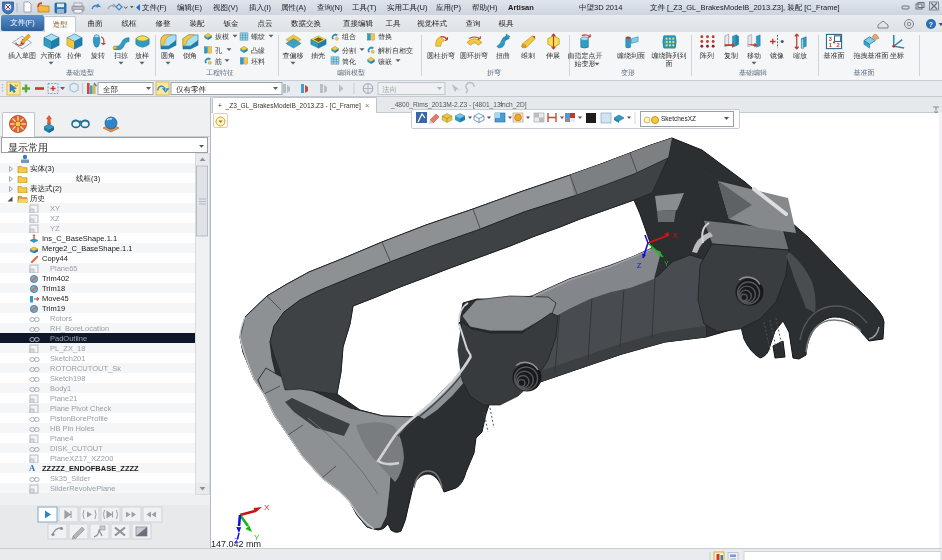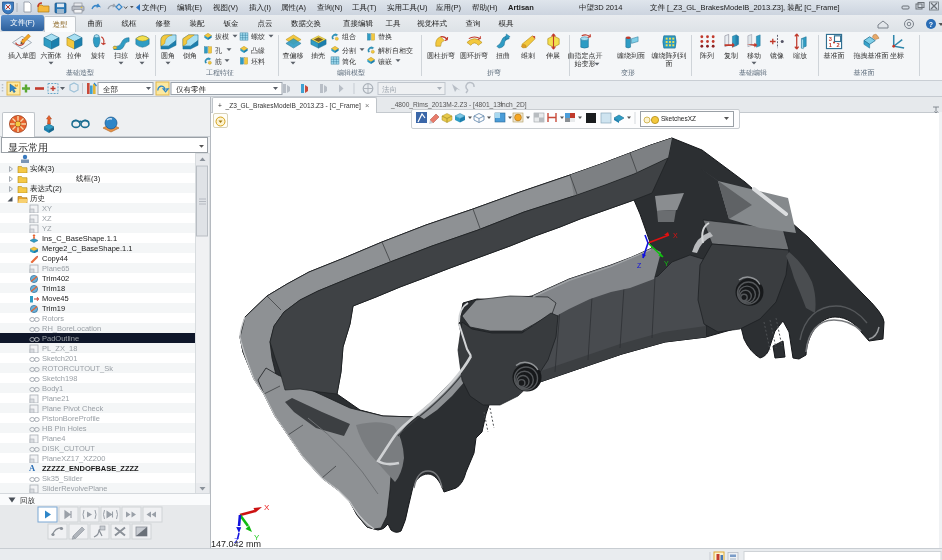--- a/index.html
+++ b/index.html
@@ -12,21 +12,21 @@
 #ribbon{left:0;top:32px;width:942px;height:48px;background:#f4f6f8;border-bottom:1px solid #c9ced4;}
 #dabar{left:0;top:81px;width:942px;height:15px;background:#e8ecf0;border-bottom:1px solid #c5cad0;}
 #leftpanel{left:0;top:97px;width:210px;height:451px;background:#eef0f2;border-right:1px solid #b5bac0;}
 #viewport{left:211px;top:97px;width:731px;height:451px;background:#fff;}
 #statusbar{left:0;top:548px;width:942px;height:12px;background:#e9ecef;border-top:1px solid #c8cdd2;}
 .menuitem{position:absolute;top:3px;white-space:nowrap;}
 .trow{position:relative;height:10px;width:195px;}
 .trow .ti{position:absolute;top:0.5px;}
 .tl{position:absolute;top:1px;font-size:7.5px;white-space:nowrap;}
 .tl.dark{color:#1a1a1a;}
-.tl.gray{color:#9aa0a6;}
+.tl.gray{color:#9aa0a6;margin-left:8px;}
 .tab{position:absolute;top:1px;height:15px;line-height:15px;font-size:7.5px;color:#222;text-align:center;}
 </style>
 </head>
 <body>
 <div id="app">
   <div class="abs" id="titlebar">
     <svg class="abs" style="left:0;top:0" width="942" height="15">
 
       <path d="M2.5 2 h11 v6 q0 5 -5.5 6 q-5.5 -1 -5.5 -6 z" fill="#3a7abf" stroke="#1d4f86" stroke-width="0.7"></path>
       <circle cx="8" cy="7" r="3.2" fill="#dce8f4"></circle>
@@ -737,26 +737,20 @@
     <div class="abs" style="left:195px;top:56px;width:13px;height:340px;background:#f0f1f3;border:1px solid #d8dcdf;">
       <svg width="13" height="340">
         <rect x="0" y="0" width="13" height="11" fill="#e8eaed"></rect>
           <path d="M3.5 7 l3 -3.5 l3 3.5 z" fill="#8a919a"></path>
         <rect x="0" y="329" width="13" height="11" fill="#e8eaed"></rect>
           <path d="M3.5 333 l3 3.5 l3 -3.5 z" fill="#8a919a"></path>
         <rect x="0.5" y="12" width="11" height="70" fill="#dfe2e6" stroke="#b8bdc3" stroke-width="1"></rect>
         <path d="M3 45 h7 M3 47.5 h7 M3 50 h7" stroke="#aab0b7" stroke-width="0.8"></path>
       </svg>
     </div>
-    <div class="abs" style="left:0;top:396px;width:210px;height:12px;background:#fafbfc;border-top:1px solid #d5d9dd;border-bottom:1px solid #d5d9dd;">
-      <svg class="abs" style="left:8px;top:3px" width="8" height="6">
-          <path d="M0.5 0.5 h7 l-3.5 5 z" fill="#4a5058"></path>
-        </svg>
-      <span style="position:absolute;left:20px;top:2px;font-size:7.5px;color:#333;">回放</span>
-    </div>
     <div class="abs" style="left:0;top:408px;width:210px;height:43px;background:#e7e9eb;">
       <svg width="210" height="40" font-family="Liberation Sans, sans-serif">
         <g>
           <rect x="38" y="2" width="19" height="15" fill="#fff" stroke="#7aa7d4" stroke-width="1"></rect>
           <path d="M45 5.5 l6 4 l-6 4 z" fill="#2e86c8"></path>
           <rect x="59" y="2" width="19" height="15" fill="#f0f1f3" stroke="#d0d3d6"></rect>
           <path d="M65 6 l5 3.5 l-5 3.5 z M71 6 v7" fill="#9aa0a8" stroke="#9aa0a8" stroke-width="1.2"></path>
           <rect x="80" y="2" width="19" height="15" fill="#f0f1f3" stroke="#d0d3d6"></rect>
           <path d="M84 5 q-2 4.5 0 9 M95 5 q2 4.5 0 9" fill="none" stroke="#9aa0a8" stroke-width="1"></path>
           <path d="M87 6.5 l5 3 l-5 3 z" fill="#9aa0a8"></path>

